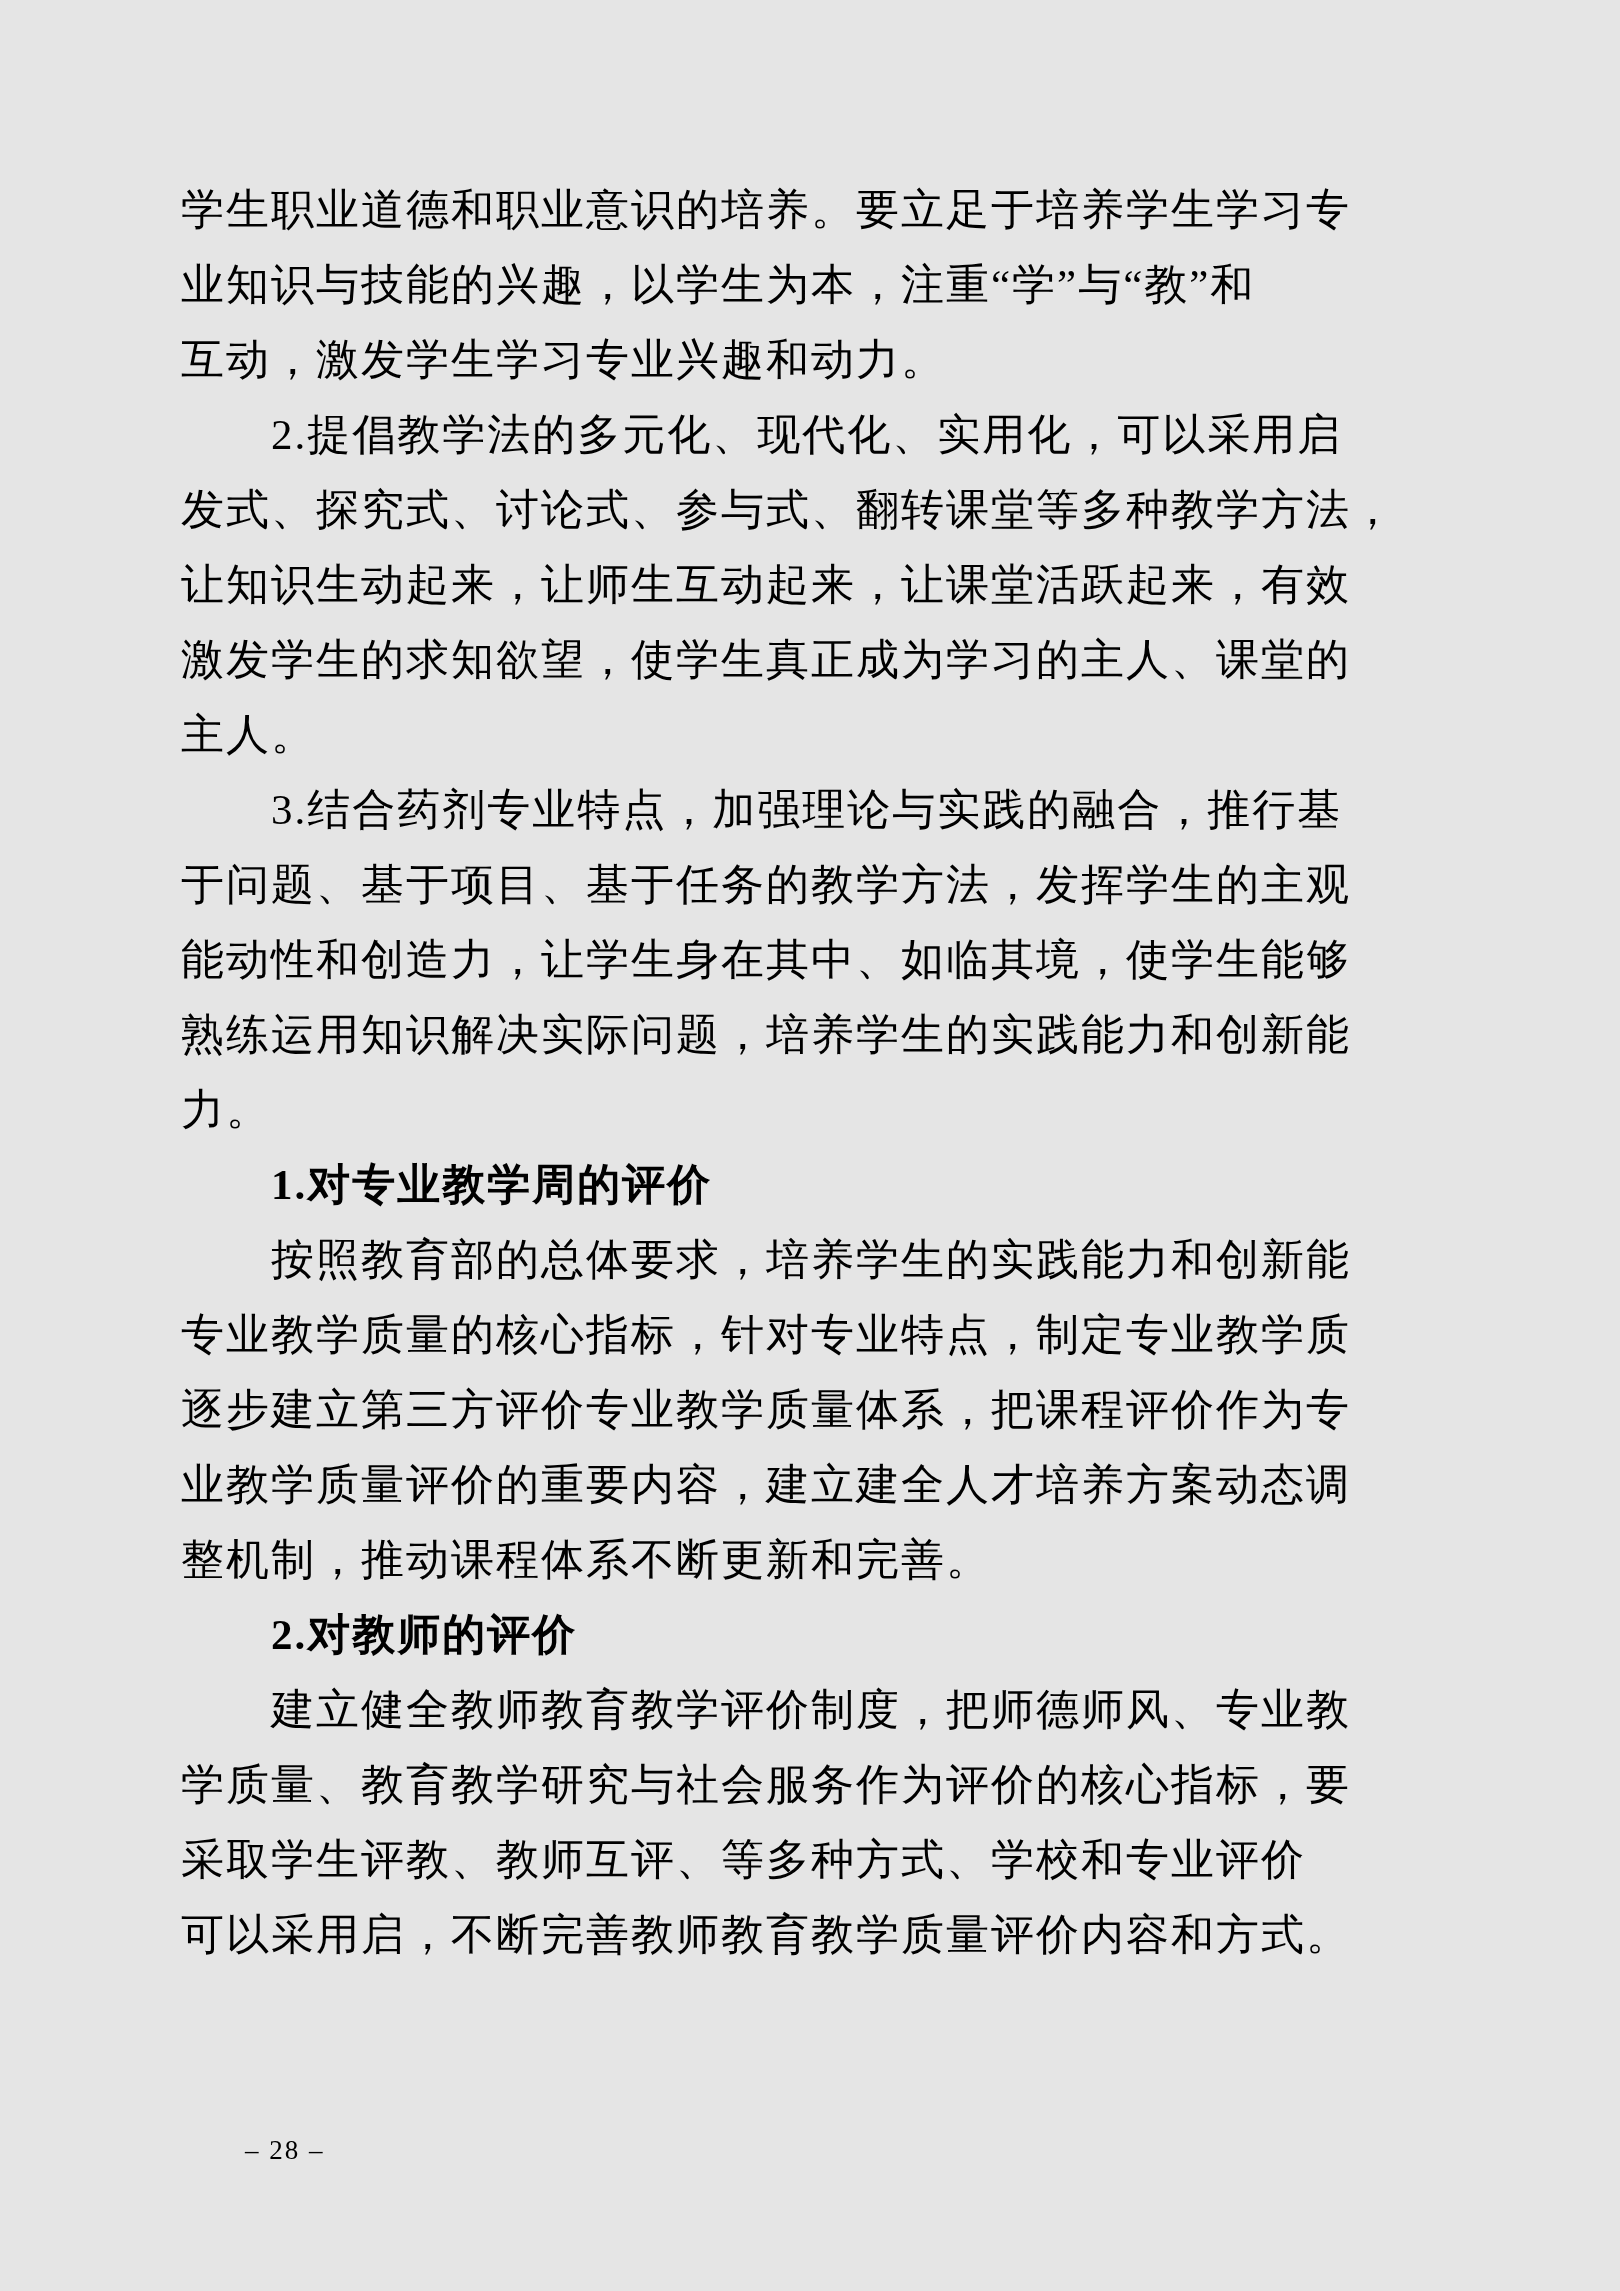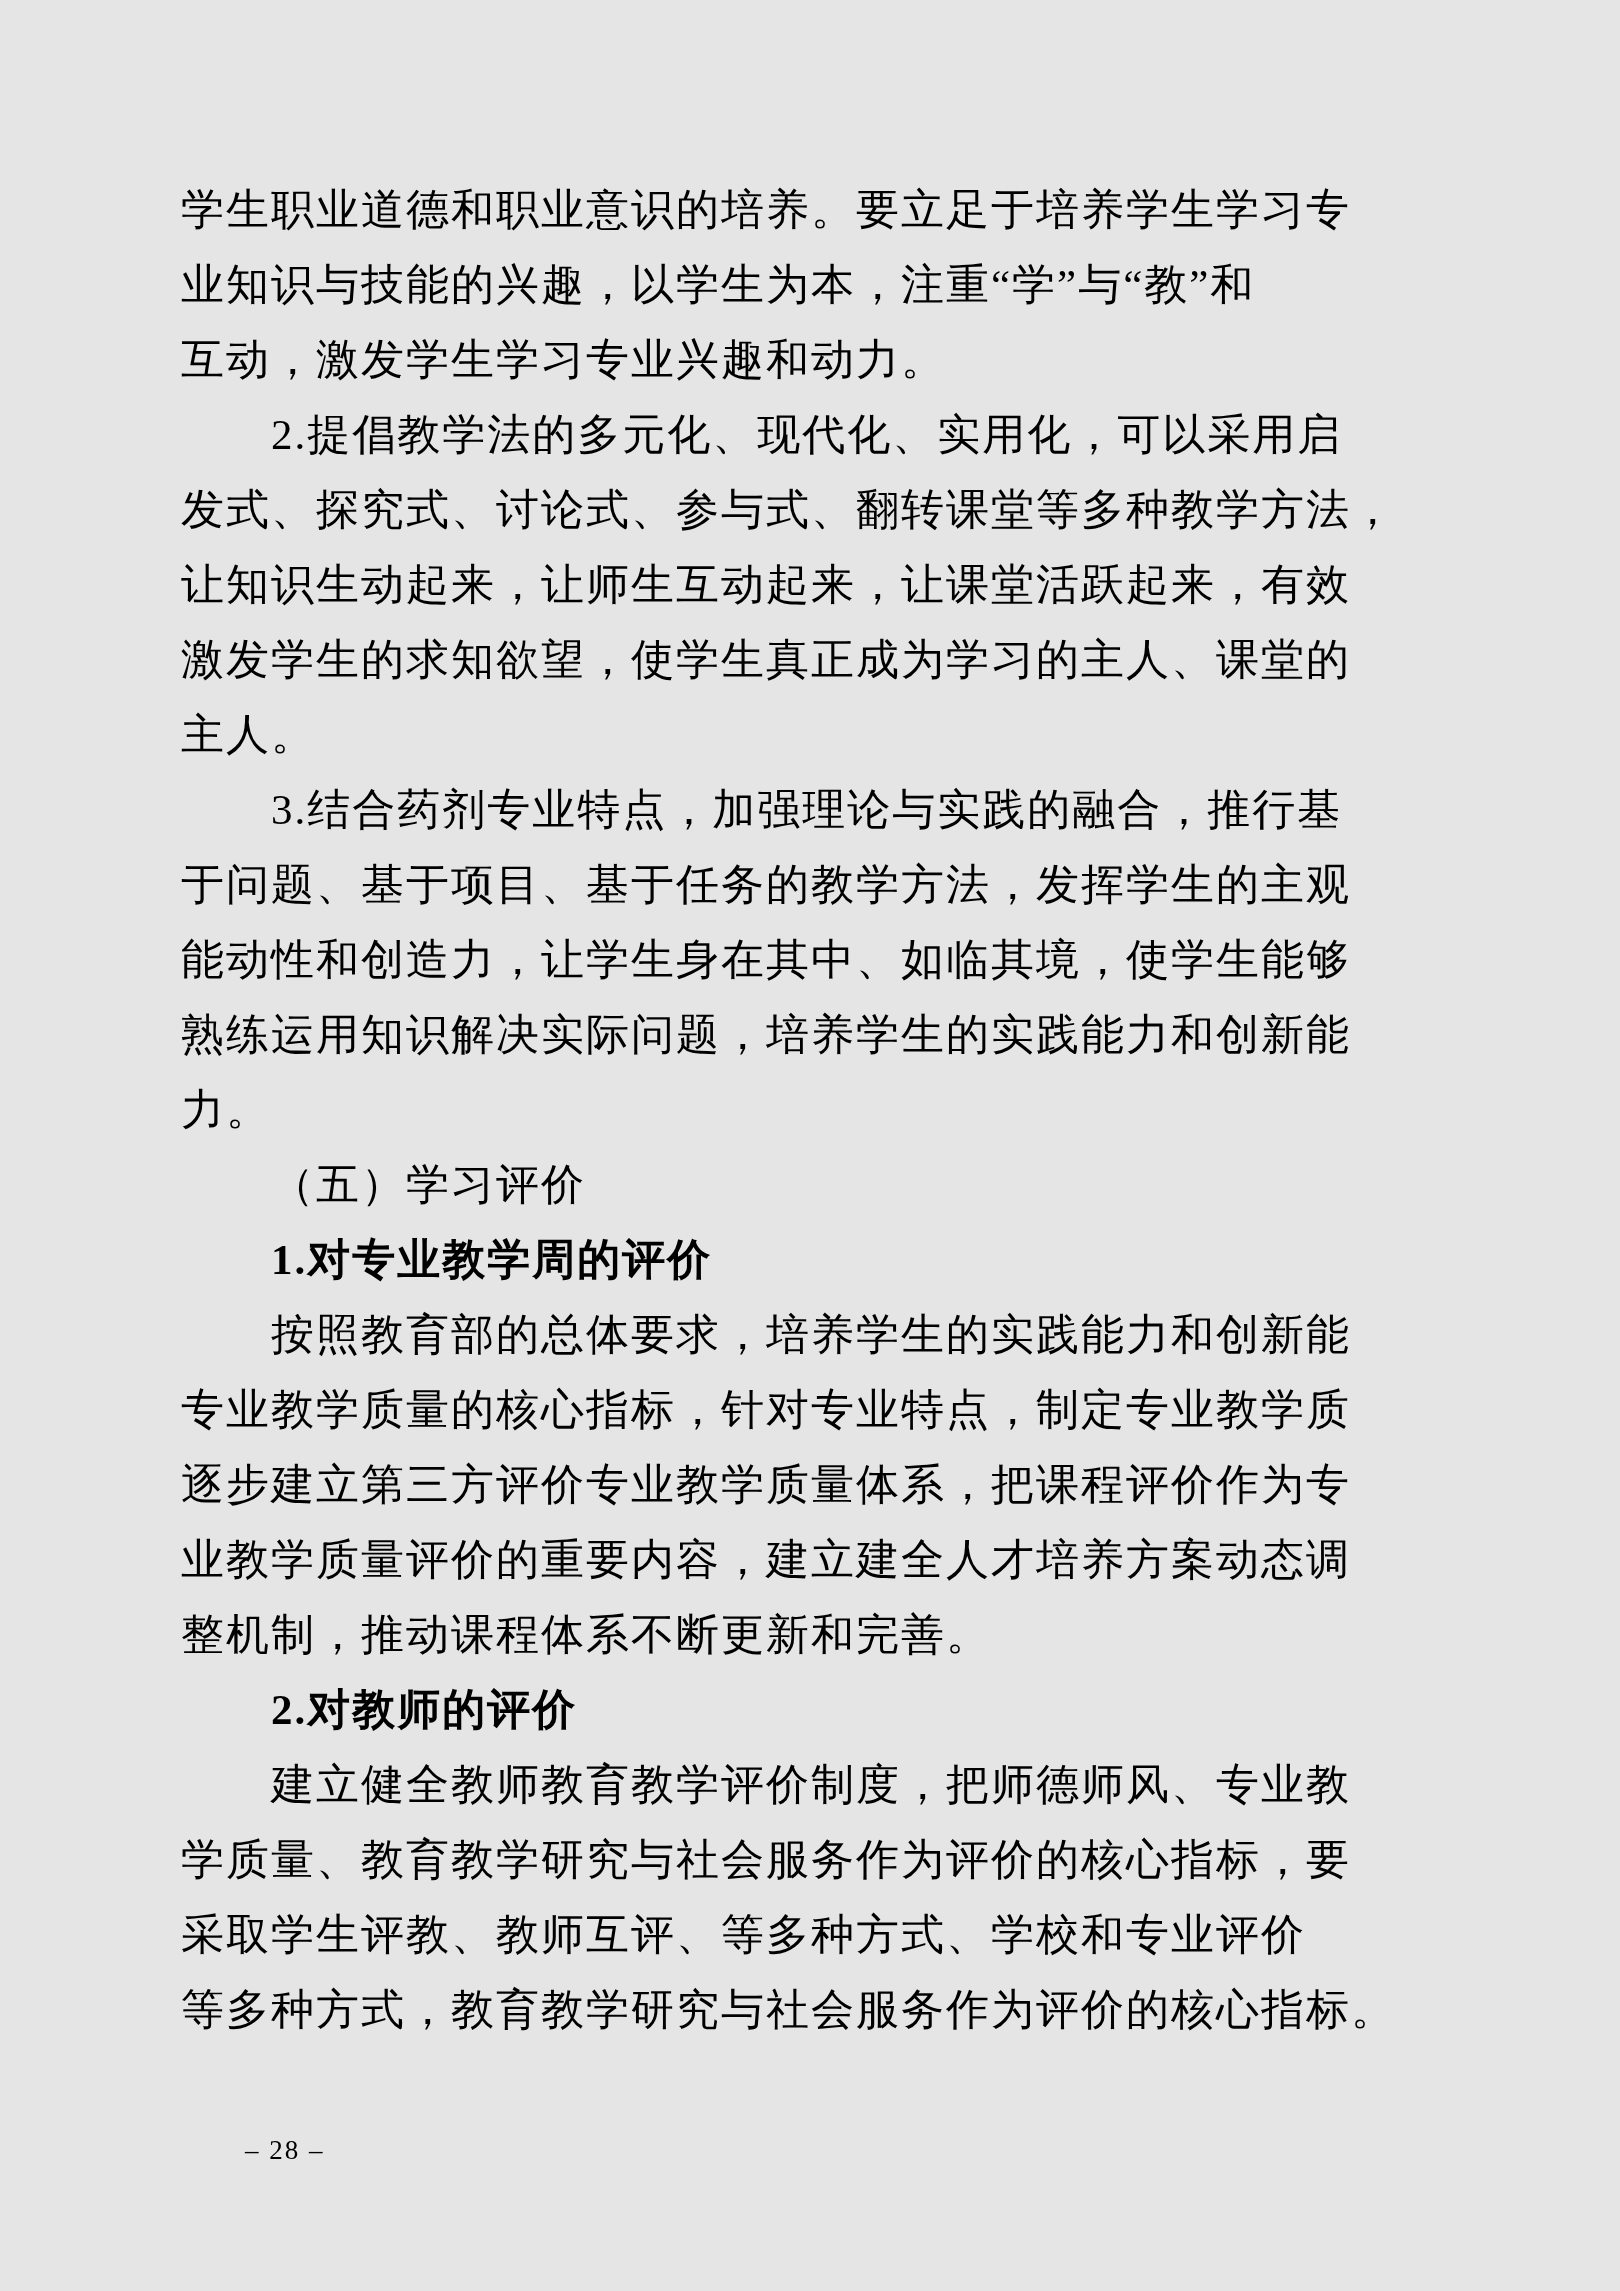--- a/index.html
+++ b/index.html
@@ -70,23 +70,20 @@
     </div>
 
     <div class="para">
       <div class="line indent">3.结合药剂专业特点，加强理论与实践的融合，推行基</div>
       <div class="line">于问题、基于项目、基于任务的教学方法，发挥学生的主观</div>
       <div class="line">能动性和创造力，让学生身在其中、如临其境，使学生能够</div>
       <div class="line">熟练运用知识解决实际问题，培养学生的实践能力和创新能</div>
       <div class="line">力。</div>
     </div>
 
-    <div class="para kaiti">
-      <div class="line indent">（五）学习评价</div>
-    </div>
 
     <div class="para bold">
       <div class="line indent">1.对专业教学周的评价</div>
     </div>
 
     <div class="para">
       <div class="line indent">按照教育部的总体要求，培养学生的实践能力和创新能</div>
       <div class="line">专业教学质量的核心指标，针对专业特点，制定专业教学质</div>
       <div class="line">逐步建立第三方评价专业教学质量体系，把课程评价作为专</div>
       <div class="line">业教学质量评价的重要内容，建立建全人才培养方案动态调</div>
@@ -94,20 +91,20 @@
     </div>
 
     <div class="para bold">
       <div class="line indent">2.对教师的评价</div>
     </div>
 
     <div class="para">
       <div class="line indent">建立健全教师教育教学评价制度，把师德师风、专业教</div>
       <div class="line">学质量、教育教学研究与社会服务作为评价的核心指标，要</div>
       <div class="line">采取学生评教、教师互评、等多种方式、学校和专业评价</div>
-      <div class="line">等多种方式，教育教学研究与社会服务作为评价的核心指标。</div>
+      <div class="line">可以采用启，不断完善教师教育教学质量评价内容和方式。</div>
     </div>
 
   </div>
 
   <div class="footer">– 28 –</div>
 </div>
 
 
 </body></html>

